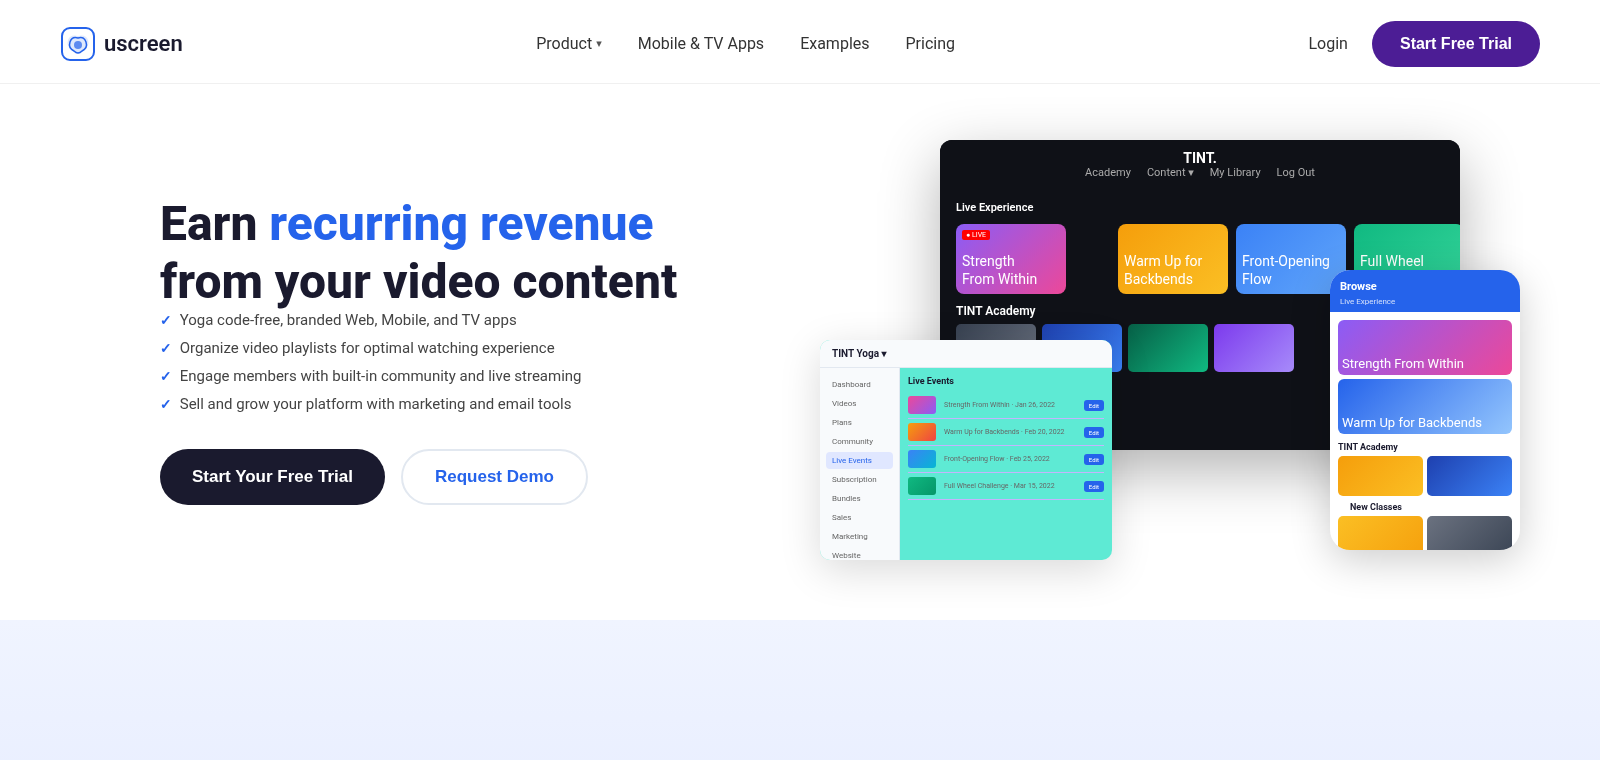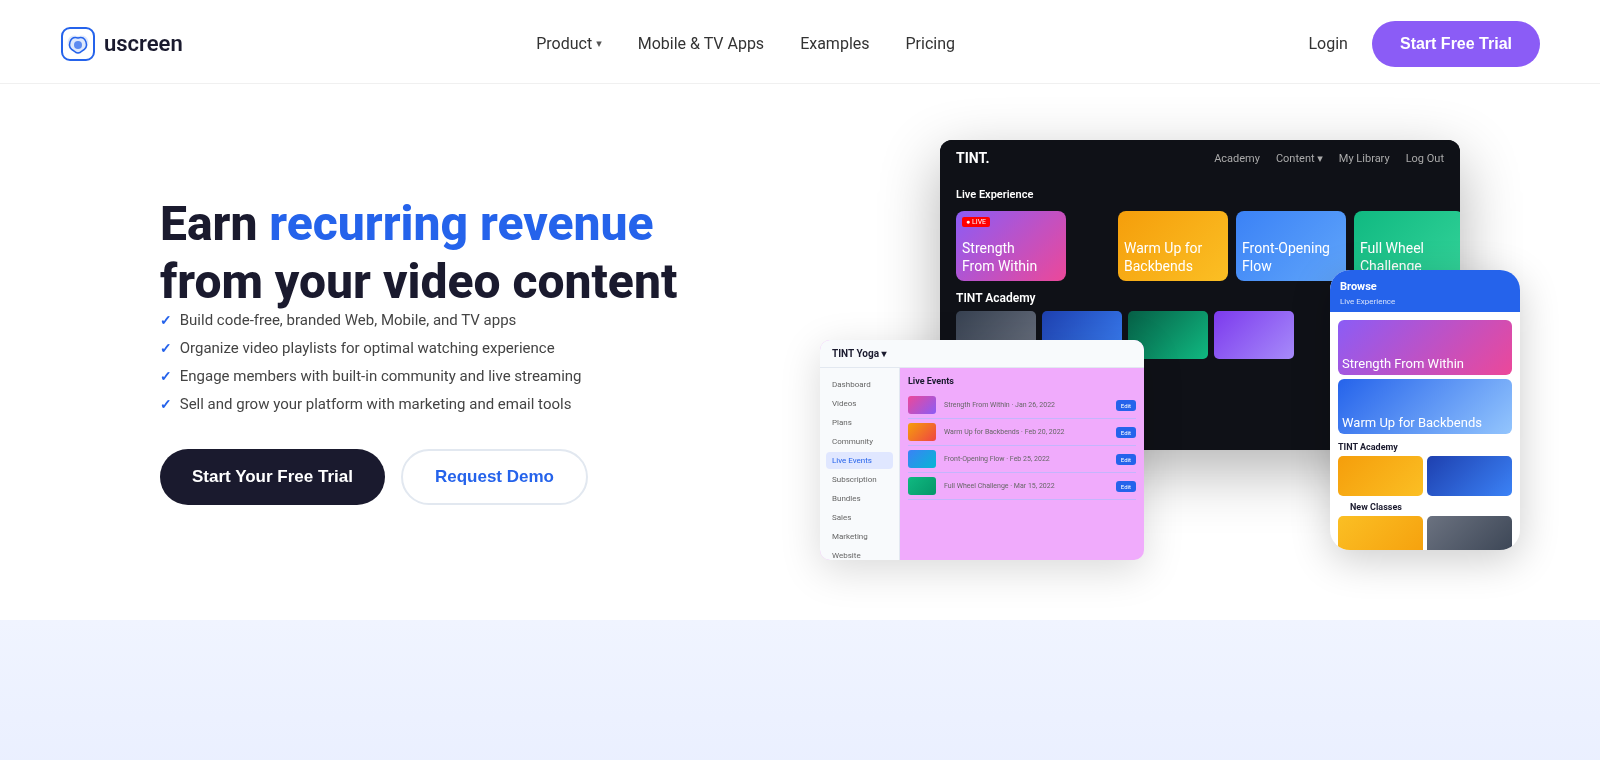--- a/index.html
+++ b/index.html
@@ -12,21 +12,21 @@
       border-bottom: 1px solid #f0f0f0; position: sticky; top: 4px; z-index: 100;
     }
     .nav-logo { display: flex; align-items: center; gap: 8px; text-decoration: none; }
     .nav-logo-icon { width: 36px; height: 36px; }
     .nav-logo-text { font-size: 22px; font-weight: 600; color: #1a1a2e; }
     .nav-links { display: flex; align-items: center; gap: 36px; }
     .nav-link { font-size: 16px; color: #333; text-decoration: none; cursor: pointer; display: flex; align-items: center; gap: 4px; }
     .nav-right { display: flex; align-items: center; gap: 24px; }
     .nav-login { font-size: 16px; color: #333; text-decoration: none; cursor: pointer; }
     .nav-cta {
-      background: #8b5cf6; color: #fff; border: none; border-radius: 50px;
+      background: #4c1d95; color: #fff; border: none; border-radius: 50px;
       padding: 14px 28px; font-size: 16px; font-weight: 600; cursor: pointer;
     }
     .chevron { font-size: 11px; color: #555; }
 
     
     .hero {
       display: flex; align-items: center; justify-content: space-between;
       padding: 60px 80px 60px 160px; min-height: 520px; background: #fff;
     }
     .hero-left { max-width: 580px; }
@@ -54,39 +54,39 @@
     }
     .screenshot-main {
       position: absolute; top: 0; right: 60px;
       width: 520px; height: 310px;
       background: #0f1117;
       border-radius: 12px; overflow: hidden;
       box-shadow: 0 20px 60px rgba(0,0,0,0.3);
     }
     .screenshot-admin {
       position: absolute; bottom: 0; left: 0;
-      width: 324px; height: 220px;
-      background: #f0abfc;
+      width: 292px; height: 220px;
+      background: #5eead4;
       border-radius: 10px;
       box-shadow: 0 10px 40px rgba(0,0,0,0.15);
       overflow: hidden;
     }
     .screenshot-mobile {
       position: absolute; bottom: 10px; right: 0;
       width: 190px; height: 280px;
       background: #fff;
       border-radius: 20px;
       box-shadow: 0 10px 40px rgba(0,0,0,0.2);
       overflow: hidden;
     }
 
     
     .sc-main-header {
       background: #0f1117; padding: 10px 16px;
-      display: flex; align-items: center; justify-content: space-between;
+      display: flex; align-items: center; justify-content: space-between; flex-direction: column;
     }
     .sc-main-logo { color: #fff; font-size: 14px; font-weight: 700; }
     .sc-main-nav { display: flex; gap: 16px; }
     .sc-main-nav span { color: #aaa; font-size: 11px; }
     .sc-main-body { padding: 12px 16px; }
     .sc-live-badge { color: #fff; font-size: 11px; font-weight: 600; margin-bottom: 10px; }
     .sc-cards { display: flex; gap: 8px; }
     .sc-card {
       width: 110px; height: 70px; border-radius: 8px;
       position: relative; overflow: hidden; flex-shrink: 0;
@@ -196,21 +196,21 @@
 </nav>
 
 <section class="hero">
   <div class="hero-left">
     <h1 class="hero-title">
       <span>Earn </span><span class="accent">recurring revenue</span><span> from your video content</span>
     </h1>
     <ul class="hero-features">
       <li>
         <span class="check">✓</span>
-        <span>Build code-free, branded Web, Mobile, and TV apps</span>
+        <span>Yoga code-free, branded Web, Mobile, and TV apps</span>
       </li>
       <li>
         <span class="check">✓</span>
         <span>Organize video playlists for optimal watching experience</span>
       </li>
       <li>
         <span class="check">✓</span>
         <span>Engage members with built-in community and live streaming</span>
       </li>
       <li>

